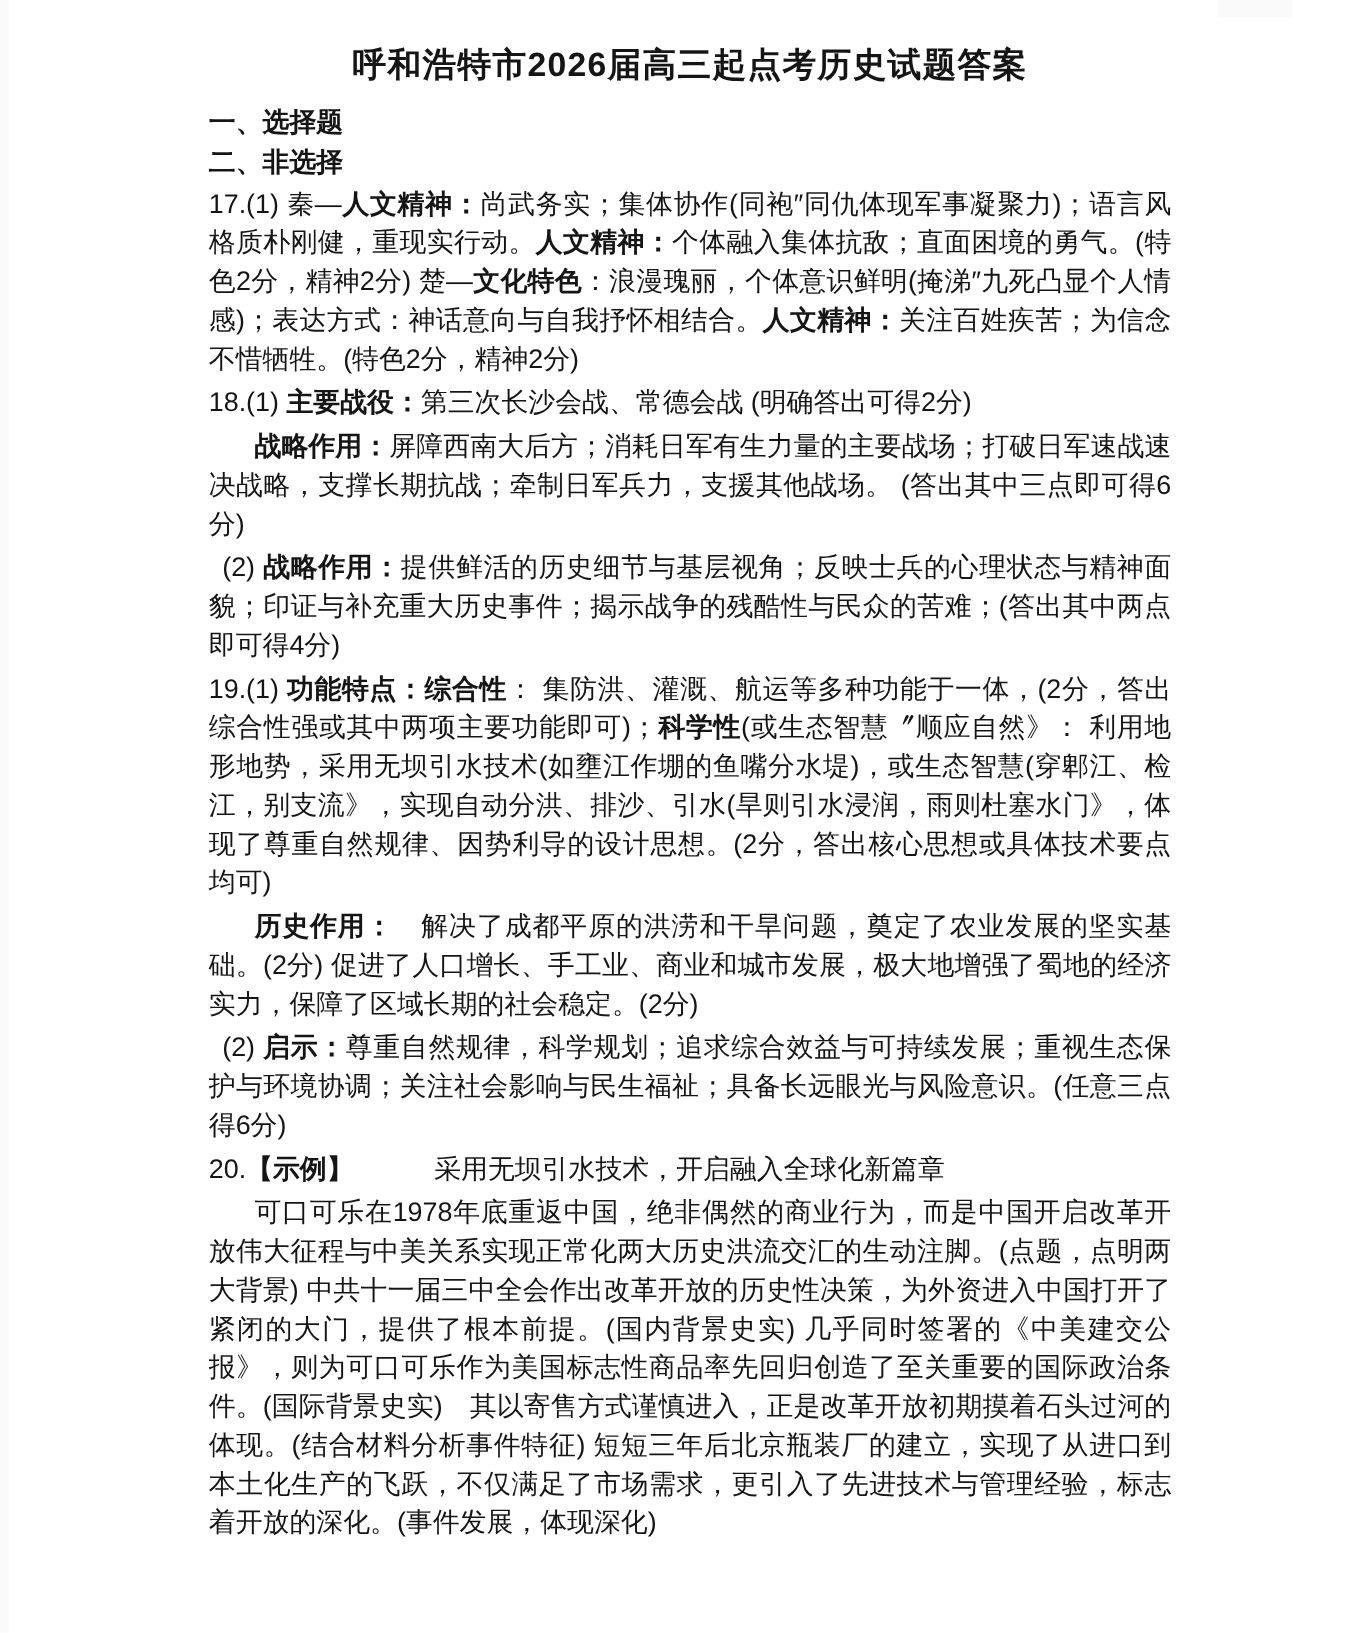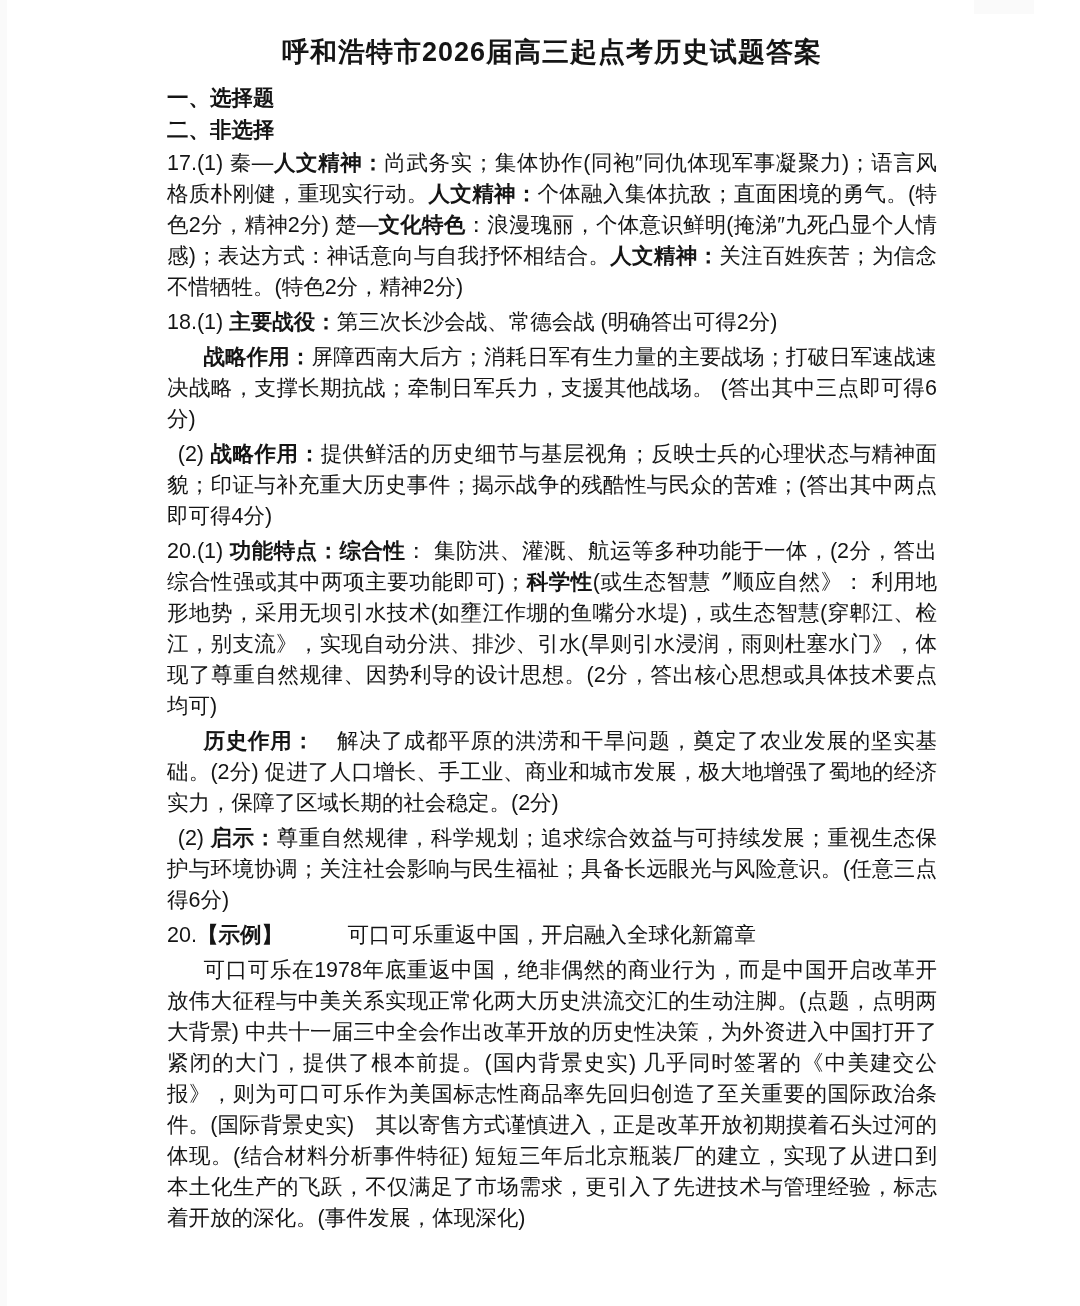--- a/index.html
+++ b/index.html
@@ -59,19 +59,19 @@
 
 <div class="page">
   <h1 class="title">呼和浩特市2026届高三起点考历史试题答案</h1>
   <div id="doc-body">
       <p class="para heading tight"><span class="b">一、选择题</span></p>
       <p class="para heading tight"><span class="b">二、非选择</span></p>
       <p class="para normal"><span>17.(1) 秦—</span><span class="b">人文精神：</span><span>尚武务实；集体协作(同袍″同仇体现军事凝聚力)；语言风格质朴刚健，重现实行动。</span><span class="b">人文精神：</span><span>个体融入集体抗敌；直面困境的勇气。(特色2分，精神2分) 楚—</span><span class="b">文化特色</span><span>：浪漫瑰丽，个体意识鲜明(掩涕″九死凸显个人情感)；表达方式：神话意向与自我抒怀相结合。</span><span class="b">人文精神：</span><span>关注百姓疾苦；为信念不惜牺牲。(特色2分，精神2分)</span></p>
       <p class="para normal"><span>18.(1) </span><span class="b">主要战役：</span><span>第三次长沙会战、常德会战 (明确答出可得2分)</span></p>
       <p class="para indent"><span class="b">战略作用：</span><span>屏障西南大后方；消耗日军有生力量的主要战场；打破日军速战速决战略，支撑长期抗战；牵制日军兵力，支援其他战场。 (答出其中三点即可得6分)</span></p>
       <p class="para indent-small"><span>(2) </span><span class="b">战略作用：</span><span>提供鲜活的历史细节与基层视角；反映士兵的心理状态与精神面貌；印证与补充重大历史事件；揭示战争的残酷性与民众的苦难；(答出其中两点即可得4分)</span></p>
-      <p class="para normal"><span>20.(1) </span><span class="b">功能特点：综合性</span><span>： 集防洪、灌溉、航运等多种功能于一体，(2分，答出综合性强或其中两项主要功能即可)；</span><span class="b">科学性</span><span>(或生态智慧〞顺应自然》： 利用地形地势，采用无坝引水技术(如壅江作堋的鱼嘴分水堤)，或生态智慧(穿郫江、检江，别支流》，实现自动分洪、排沙、引水(旱则引水浸润，雨则杜塞水门》，体现了尊重自然规律、因势利导的设计思想。(2分，答出核心思想或具体技术要点均可)</span></p>
+      <p class="para normal"><span>19.(1) </span><span class="b">功能特点：综合性</span><span>： 集防洪、灌溉、航运等多种功能于一体，(2分，答出综合性强或其中两项主要功能即可)；</span><span class="b">科学性</span><span>(或生态智慧〞顺应自然》： 利用地形地势，采用无坝引水技术(如壅江作堋的鱼嘴分水堤)，或生态智慧(穿郫江、检江，别支流》，实现自动分洪、排沙、引水(旱则引水浸润，雨则杜塞水门》，体现了尊重自然规律、因势利导的设计思想。(2分，答出核心思想或具体技术要点均可)</span></p>
       <p class="para indent"><span class="b">历史作用：</span><span>　解决了成都平原的洪涝和干旱问题，奠定了农业发展的坚实基础。(2分) 促进了人口增长、手工业、商业和城市发展，极大地增强了蜀地的经济实力，保障了区域长期的社会稳定。(2分)</span></p>
       <p class="para indent-small"><span>(2) </span><span class="b">启示：</span><span>尊重自然规律，科学规划；追求综合效益与可持续发展；重视生态保护与环境协调；关注社会影响与民生福祉；具备长远眼光与风险意识。(任意三点得6分)</span></p>
-      <p class="para normal"><span>20.</span><span class="b">【示例】</span><span>　　　可口可乐重返中国，开启融入全球化新篇章</span></p>
+      <p class="para normal"><span>20.</span><span class="b">【示例】</span><span>　　　采用无坝引水技术，开启融入全球化新篇章</span></p>
       <p class="para indent"><span>可口可乐在1978年底重返中国，绝非偶然的商业行为，而是中国开启改革开放伟大征程与中美关系实现正常化两大历史洪流交汇的生动注脚。(点题，点明两大背景) 中共十一届三中全会作出改革开放的历史性决策，为外资进入中国打开了紧闭的大门，提供了根本前提。(国内背景史实) 几乎同时签署的《中美建交公报》，则为可口可乐作为美国标志性商品率先回归创造了至关重要的国际政治条件。(国际背景史实)　其以寄售方式谨慎进入，正是改革开放初期摸着石头过河的体现。(结合材料分析事件特征) 短短三年后北京瓶装厂的建立，实现了从进口到本土化生产的飞跃，不仅满足了市场需求，更引入了先进技术与管理经验，标志着开放的深化。(事件发展，体现深化)</span></p>
     </div>
 </div>
 
 </body></html>

